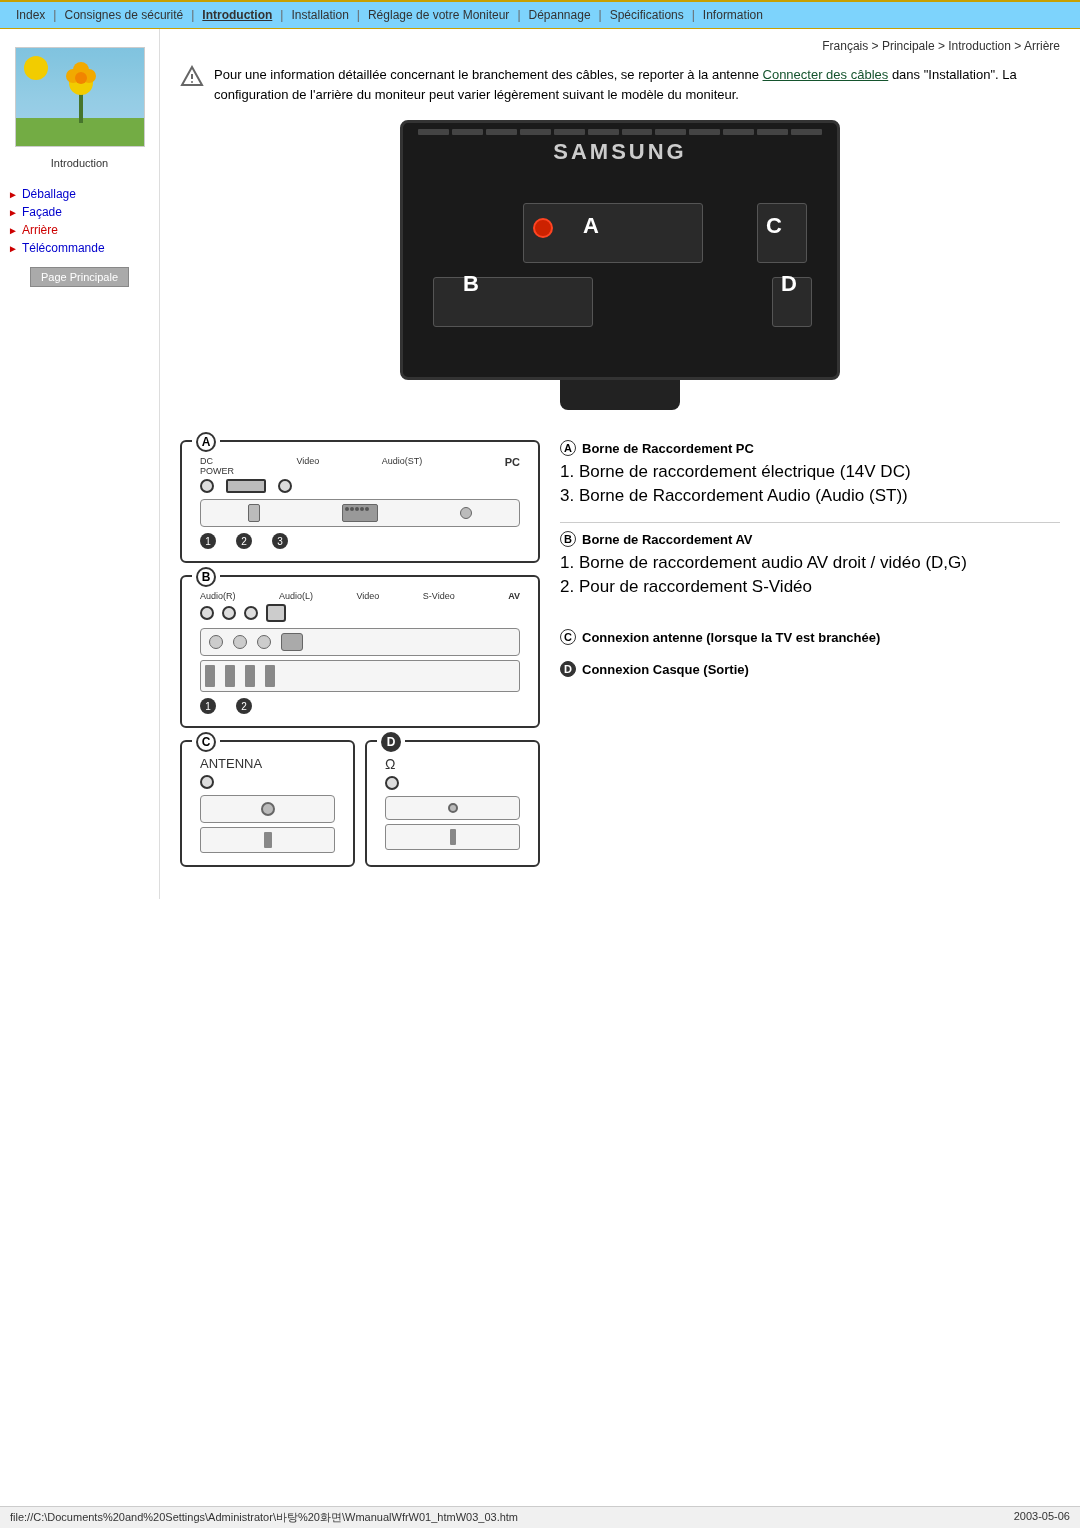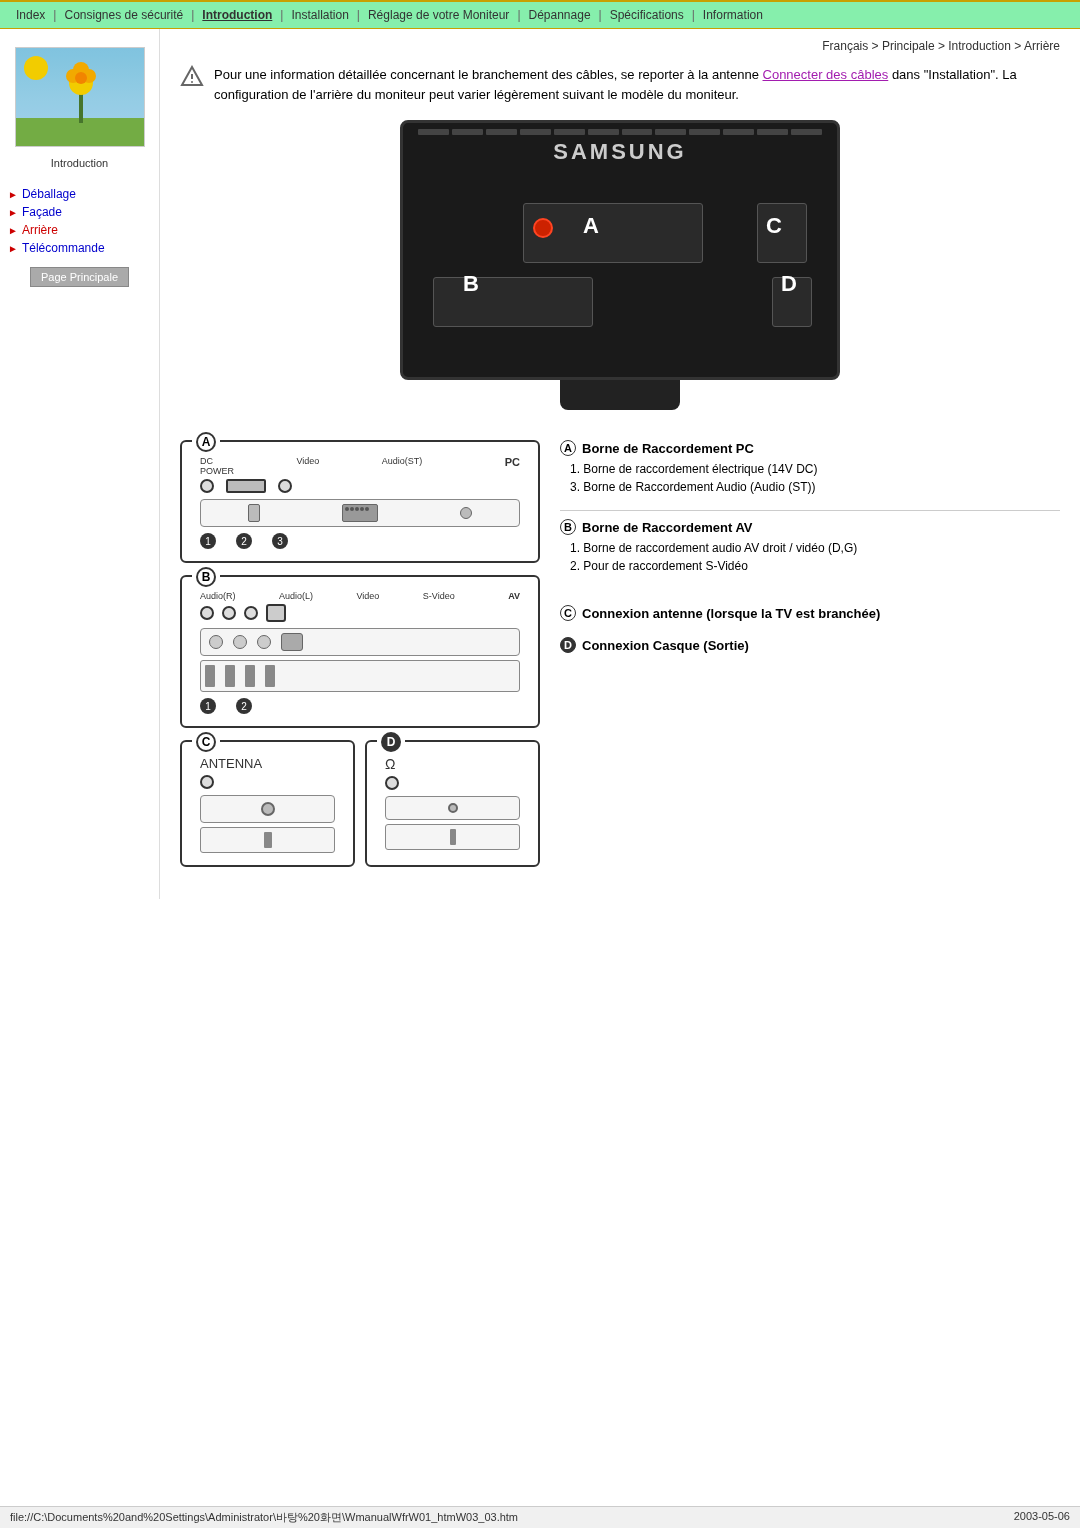--- a/index.html
+++ b/index.html
@@ -7,21 +7,21 @@
       width: 1080px;
       min-height: 1528px;
       background: #fff;
       font-family: Arial, sans-serif;
       font-size: 13px;
       color: #000;
     }
 
     
     #nav-bar {
-      background: #86efac;
+      background: #7dd3fc;
       border-top: 2px solid #c8a000;
       border-bottom: 1px solid #c8a000;
       display: flex;
       align-items: center;
       padding: 4px 10px;
       gap: 2px;
       flex-wrap: wrap;
     }
     .nav-item {
       font-size: 12px;
@@ -129,21 +129,21 @@
     }
     .info-icon svg {
       width: 24px;
       height: 24px;
     }
     .info-text {
       font-size: 13px;
       line-height: 1.5;
     }
     .info-text a {
-      color: #a21caf;
+      color: #14532d;
     }
 
     
     #monitor-img-area {
       display: flex;
       justify-content: center;
       margin-bottom: 20px;
     }
     .monitor-back {
       width: 440px;
@@ -262,23 +262,22 @@
       font-weight: bold;
       font-size: 13px;
       margin-bottom: 6px;
     }
     .desc-section-label {
       display: inline-flex;
       align-items: center;
       gap: 6px;
     }
     .desc-item {
-      font-size: 12px;
+      font-size: 17px;
       margin-bottom: 4px;
-      margin-left: 10px;
     }
 
     
     #status-bar {
       position: fixed;
       bottom: 0;
       left: 0;
       width: 1080px;
       background: #f0f0f0;
       border-top: 1px solid #ccc;

